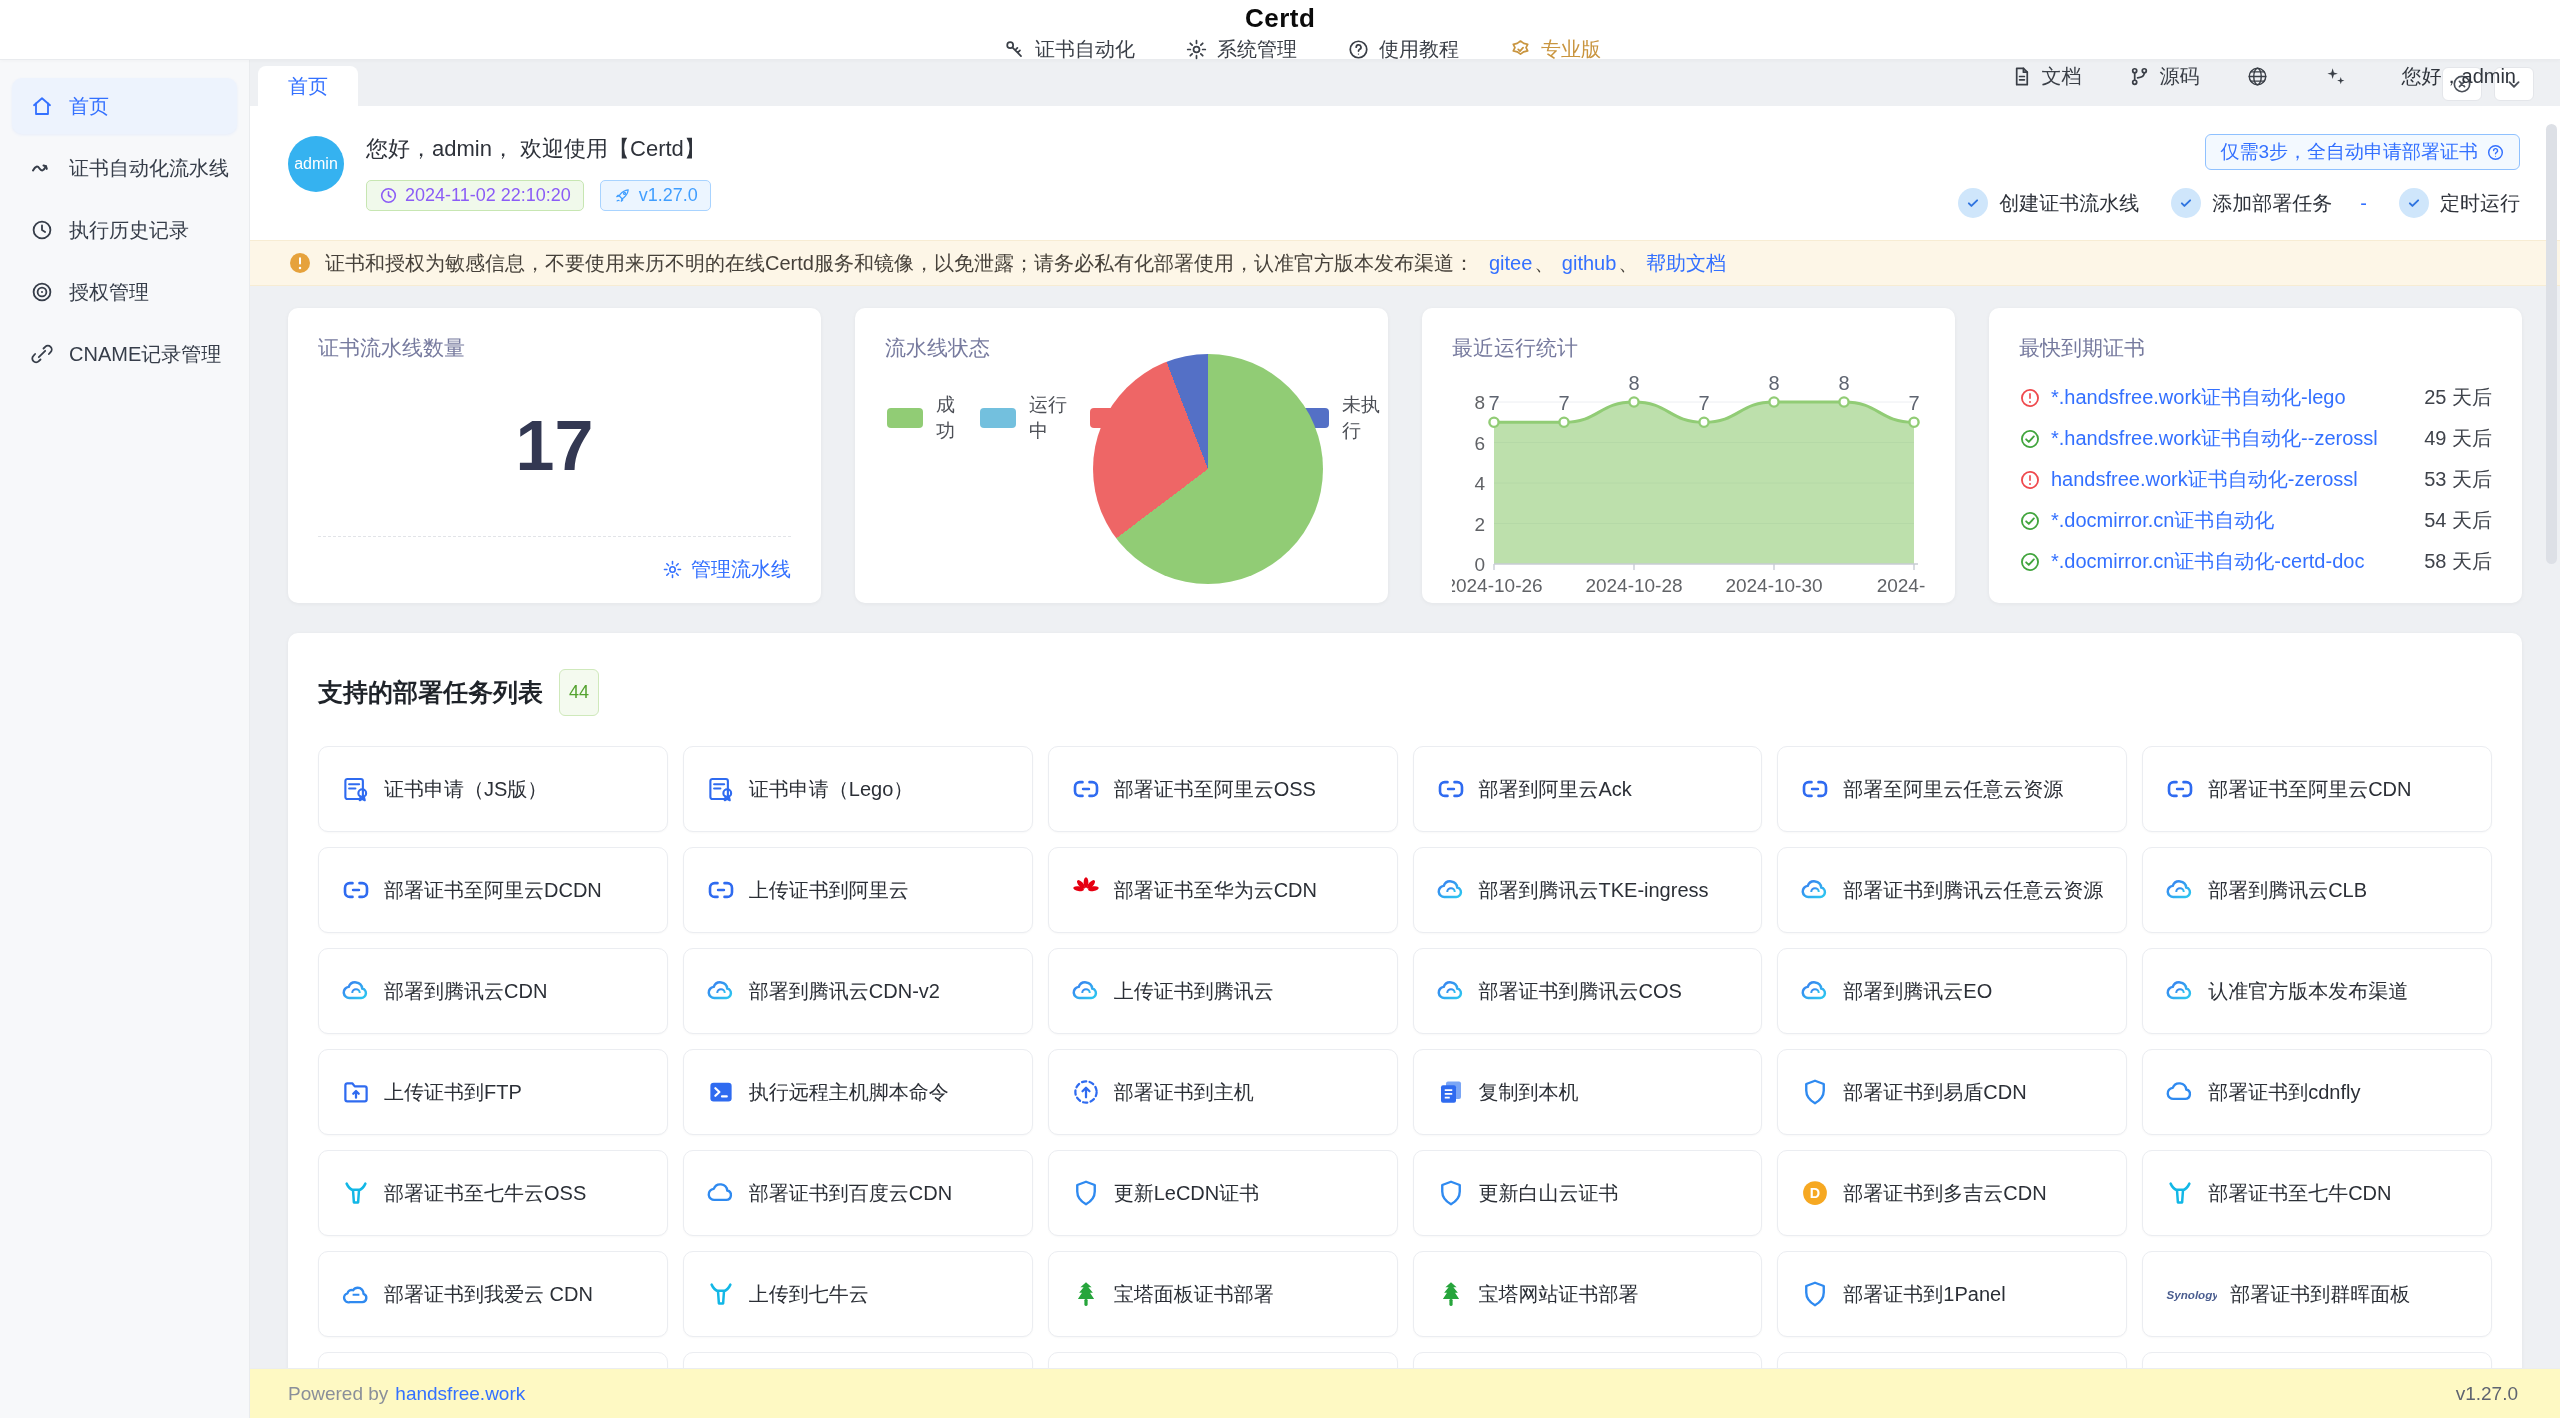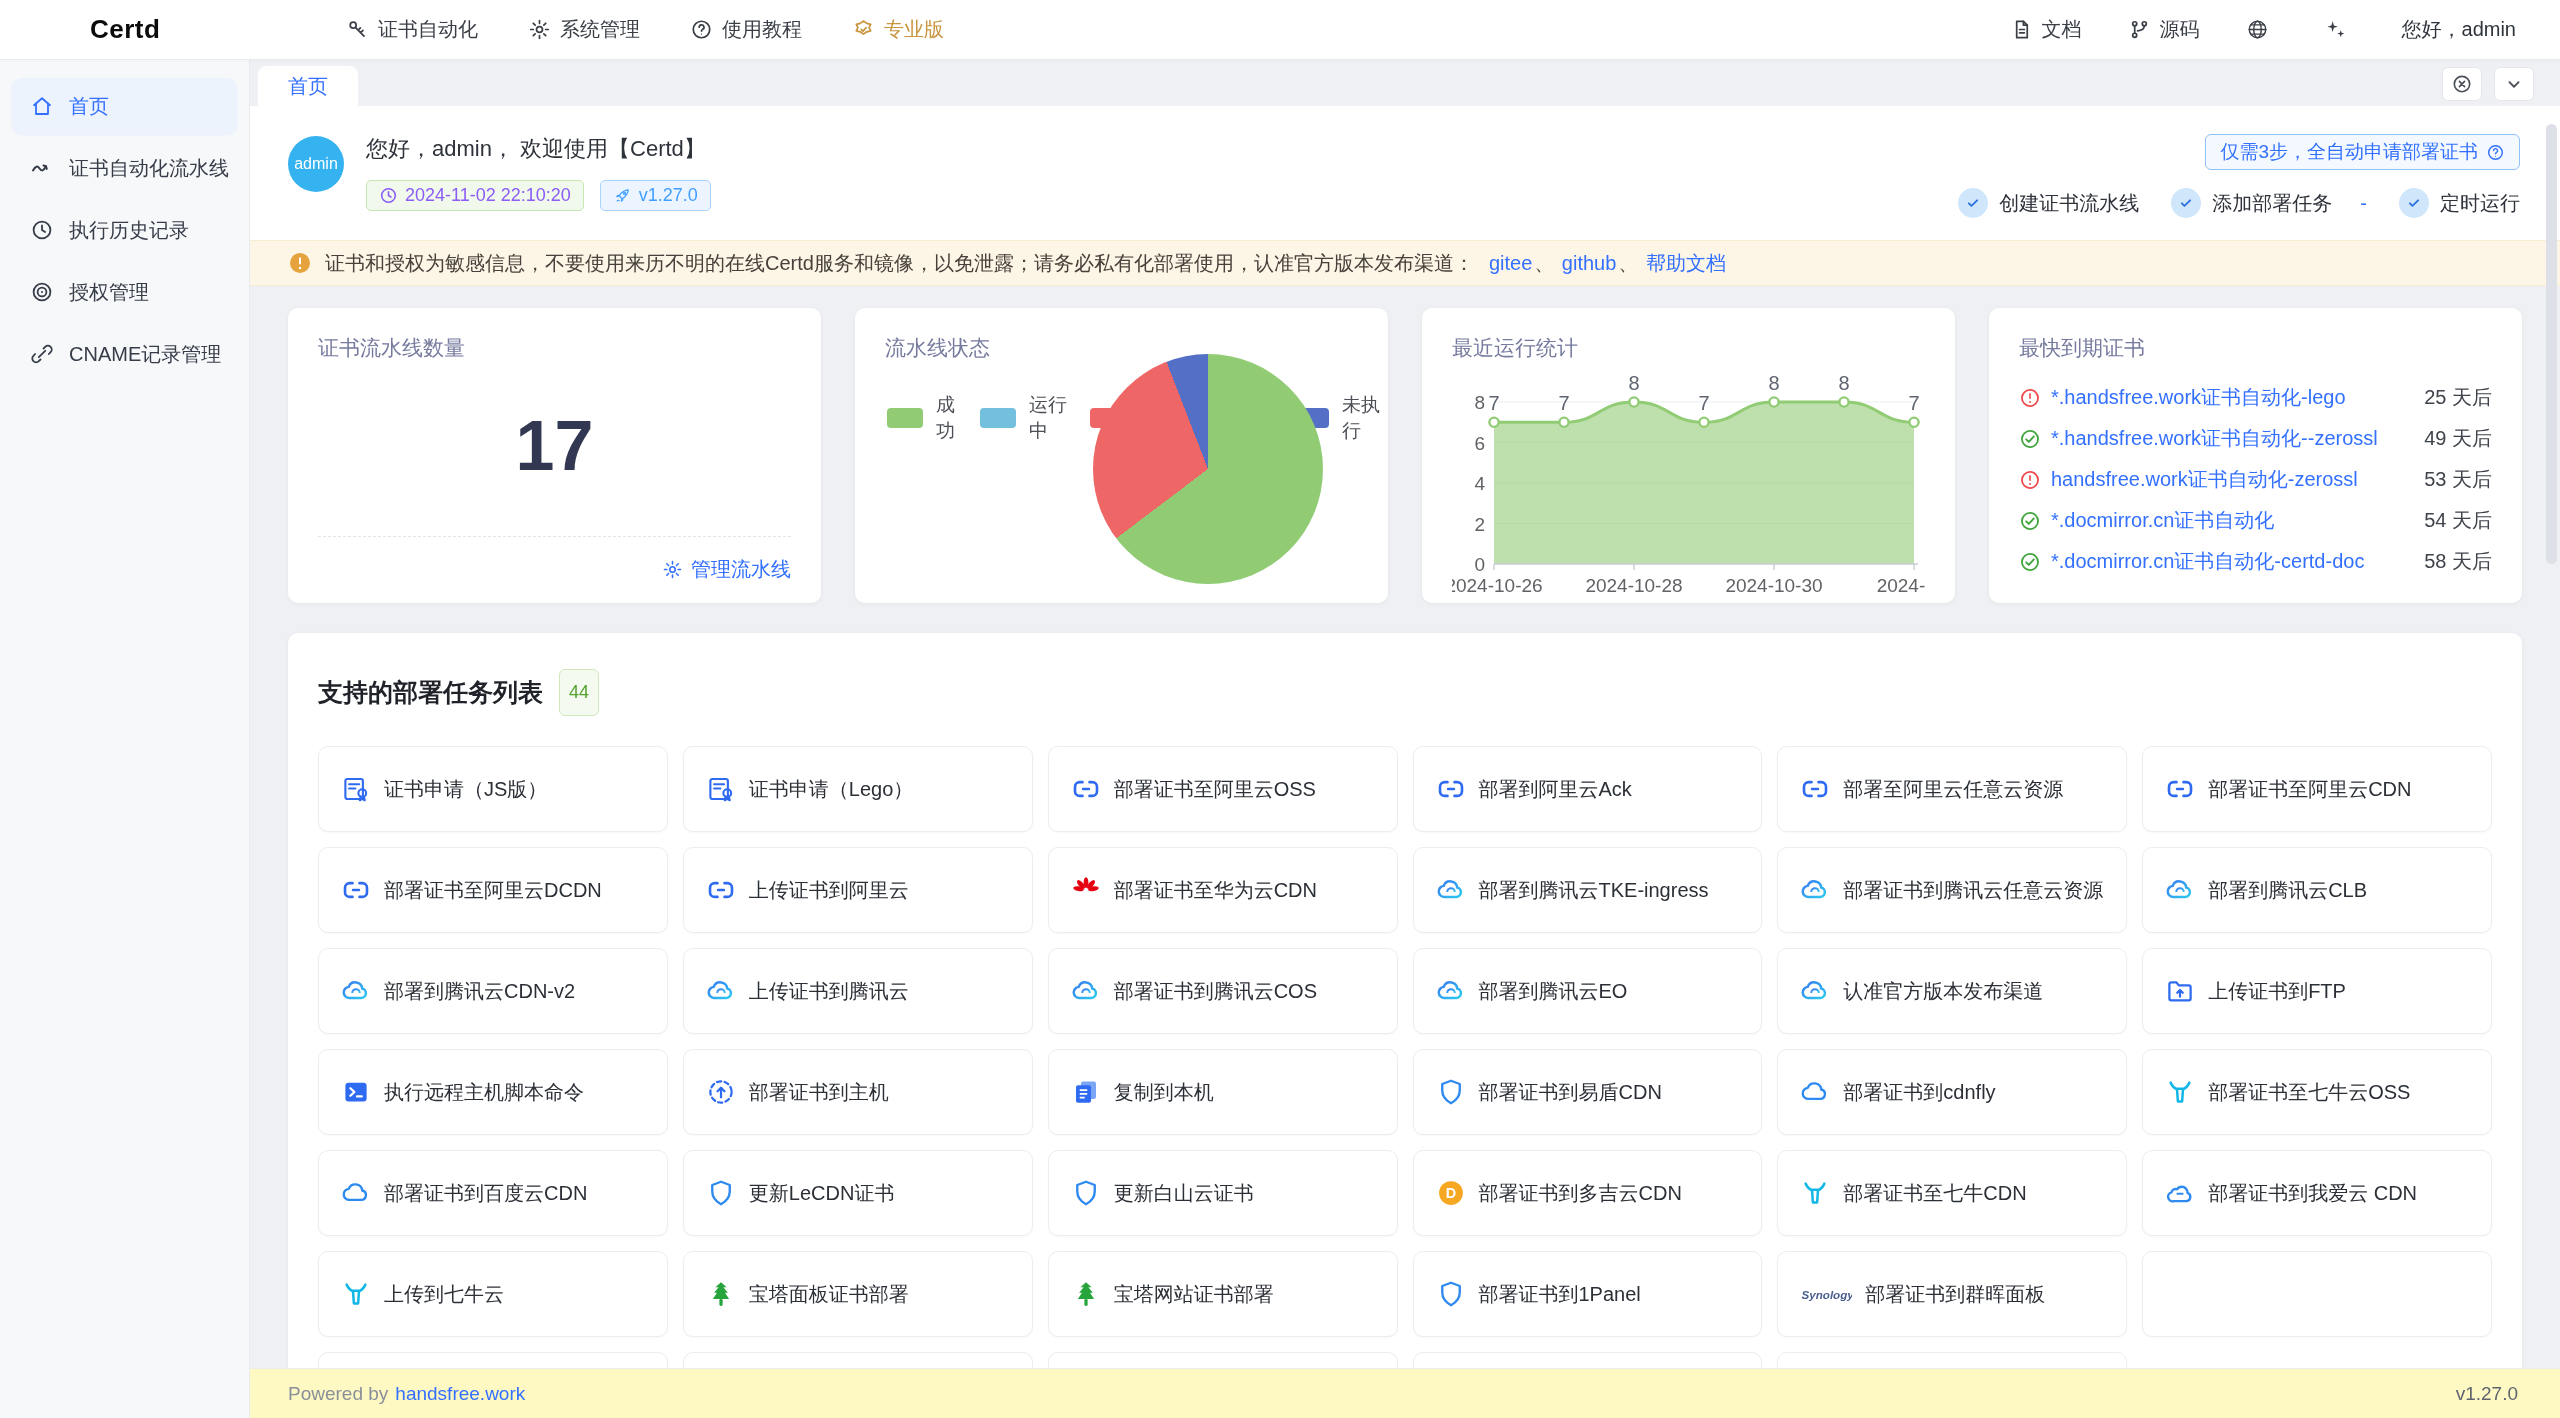--- a/index.html
+++ b/index.html
@@ -2,21 +2,21 @@
 <html><head>
 <meta charset="utf-8">
 <style>
   * { margin:0; padding:0; box-sizing:border-box; }
   html,body { width:2560px; height:1418px; overflow:hidden; }
   body { font-family:"Liberation Sans","DejaVu Sans",sans-serif; background:#eef0f3; color:#333; position:relative; }
   .icon { display:inline-flex; }
   .icon svg { width:100%; height:100%; display:block; }
 
   
-  .header { position:absolute; top:0; left:0; right:0; height:60px; background:#fff; border-bottom:1px solid #e9ebee; box-shadow:0 1px 4px rgba(0,0,0,.03); display:flex; align-items:center; z-index:40; }
+  .header { position:absolute; top:0; left:0; right:0; height:60px; background:#fff; border-bottom:1px solid #e9ebee; box-shadow:0 1px 4px rgba(0,0,0,.03); display:flex; align-items:center; z-index:40;flex-direction:column; }
   .logo-area { width:250px; display:flex; align-items:center; gap:12px; padding-left:42px; flex:none; }
   .logo-glyph { width:36px; height:36px; }
   .logo-text { font-size:26px; font-weight:bold; color:#0b0b0b; letter-spacing:.5px; }
   .collapse-btn { margin-left:26px; width:26px; height:26px; color:#454a54; cursor:pointer; }
   .top-menu { display:flex; align-items:center; gap:50px; margin-left:44px; font-size:20px; color:#3a3f47; }
   .menu-item { display:flex; align-items:center; gap:9px; cursor:pointer; }
   .menu-item .icon { width:23px; height:23px; }
   .header-right { margin-left:auto; display:flex; align-items:center; gap:46px; padding-right:44px; font-size:20px; color:#3a3f47; }
   .hr-item { display:flex; align-items:center; gap:9px; cursor:pointer; }
   .hr-item .icon { width:23px; height:23px; }
@@ -618,80 +618,95 @@
               <defs>
                 <linearGradient id="tcg" x1="0" y1="0" x2="1" y2="1">
                   <stop offset="0" stop-color="#3a7bf0"></stop>
                   <stop offset="1" stop-color="#2cc9f0"></stop>
                 </linearGradient>
               </defs>
               <path d="M7 17.5h9.2a3.8 3.8 0 0 0 .8-7.5A5.6 5.6 0 0 0 6.2 8.7 4.4 4.4 0 0 0 7 17.5z" stroke="url(#tcg)" stroke-width="2"></path>
               <path d="M9 13.5a3 3 0 0 1 6 0" stroke="url(#tcg)" stroke-width="1.6"></path>
             </svg>
           </span>
-          <span class="lbl">部署到腾讯云CDN-v2</span>
+          <span class="lbl">部署到腾讯云CDN</span>
         </div>
         <div class="tile">
           <span class="icon">
             <svg viewBox="0 0 24 24" fill="none">
               <defs>
                 <linearGradient id="tcg" x1="0" y1="0" x2="1" y2="1">
                   <stop offset="0" stop-color="#3a7bf0"></stop>
                   <stop offset="1" stop-color="#2cc9f0"></stop>
                 </linearGradient>
               </defs>
               <path d="M7 17.5h9.2a3.8 3.8 0 0 0 .8-7.5A5.6 5.6 0 0 0 6.2 8.7 4.4 4.4 0 0 0 7 17.5z" stroke="url(#tcg)" stroke-width="2"></path>
               <path d="M9 13.5a3 3 0 0 1 6 0" stroke="url(#tcg)" stroke-width="1.6"></path>
             </svg>
           </span>
-          <span class="lbl">上传证书到腾讯云</span>
+          <span class="lbl">部署到腾讯云CDN-v2</span>
         </div>
         <div class="tile">
           <span class="icon">
             <svg viewBox="0 0 24 24" fill="none">
               <defs>
                 <linearGradient id="tcg" x1="0" y1="0" x2="1" y2="1">
                   <stop offset="0" stop-color="#3a7bf0"></stop>
                   <stop offset="1" stop-color="#2cc9f0"></stop>
                 </linearGradient>
               </defs>
               <path d="M7 17.5h9.2a3.8 3.8 0 0 0 .8-7.5A5.6 5.6 0 0 0 6.2 8.7 4.4 4.4 0 0 0 7 17.5z" stroke="url(#tcg)" stroke-width="2"></path>
               <path d="M9 13.5a3 3 0 0 1 6 0" stroke="url(#tcg)" stroke-width="1.6"></path>
             </svg>
           </span>
-          <span class="lbl">部署证书到腾讯云COS</span>
+          <span class="lbl">上传证书到腾讯云</span>
         </div>
         <div class="tile">
           <span class="icon">
             <svg viewBox="0 0 24 24" fill="none">
               <defs>
                 <linearGradient id="tcg" x1="0" y1="0" x2="1" y2="1">
                   <stop offset="0" stop-color="#3a7bf0"></stop>
                   <stop offset="1" stop-color="#2cc9f0"></stop>
                 </linearGradient>
               </defs>
               <path d="M7 17.5h9.2a3.8 3.8 0 0 0 .8-7.5A5.6 5.6 0 0 0 6.2 8.7 4.4 4.4 0 0 0 7 17.5z" stroke="url(#tcg)" stroke-width="2"></path>
               <path d="M9 13.5a3 3 0 0 1 6 0" stroke="url(#tcg)" stroke-width="1.6"></path>
             </svg>
           </span>
-          <span class="lbl">部署到腾讯云EO</span>
+          <span class="lbl">部署证书到腾讯云COS</span>
         </div>
         <div class="tile">
           <span class="icon">
             <svg viewBox="0 0 24 24" fill="none">
               <defs>
                 <linearGradient id="tcg" x1="0" y1="0" x2="1" y2="1">
                   <stop offset="0" stop-color="#3a7bf0"></stop>
                   <stop offset="1" stop-color="#2cc9f0"></stop>
                 </linearGradient>
               </defs>
               <path d="M7 17.5h9.2a3.8 3.8 0 0 0 .8-7.5A5.6 5.6 0 0 0 6.2 8.7 4.4 4.4 0 0 0 7 17.5z" stroke="url(#tcg)" stroke-width="2"></path>
               <path d="M9 13.5a3 3 0 0 1 6 0" stroke="url(#tcg)" stroke-width="1.6"></path>
             </svg>
           </span>
+          <span class="lbl">部署到腾讯云EO</span>
+        </div>
+        <div class="tile">
+          <span class="icon">
+            <svg viewBox="0 0 24 24" fill="none">
+              <defs>
+                <linearGradient id="tcg" x1="0" y1="0" x2="1" y2="1">
+                  <stop offset="0" stop-color="#3a7bf0"></stop>
+                  <stop offset="1" stop-color="#2cc9f0"></stop>
+                </linearGradient>
+              </defs>
+              <path d="M7 17.5h9.2a3.8 3.8 0 0 0 .8-7.5A5.6 5.6 0 0 0 6.2 8.7 4.4 4.4 0 0 0 7 17.5z" stroke="url(#tcg)" stroke-width="2"></path>
+              <path d="M9 13.5a3 3 0 0 1 6 0" stroke="url(#tcg)" stroke-width="1.6"></path>
+            </svg>
+          </span>
           <span class="lbl">认准官方版本发布渠道</span>
         </div>
         <div class="tile">
           <span class="icon">
             <svg viewBox="0 0 24 24" fill="none" stroke="#2f6bf0" stroke-width="1.8" stroke-linecap="round" stroke-linejoin="round">
               <path d="M3.5 6.5A1.5 1.5 0 0 1 5 5h4l2 2.5h8a1.5 1.5 0 0 1 1.5 1.5v9A1.5 1.5 0 0 1 19 19.5H5A1.5 1.5 0 0 1 3.5 18z"></path>
               <path d="M12 16.5v-5M9.8 13.4L12 11.2l2.2 2.2"></path>
             </svg>
           </span>
           <span class="lbl">上传证书到FTP</span>

